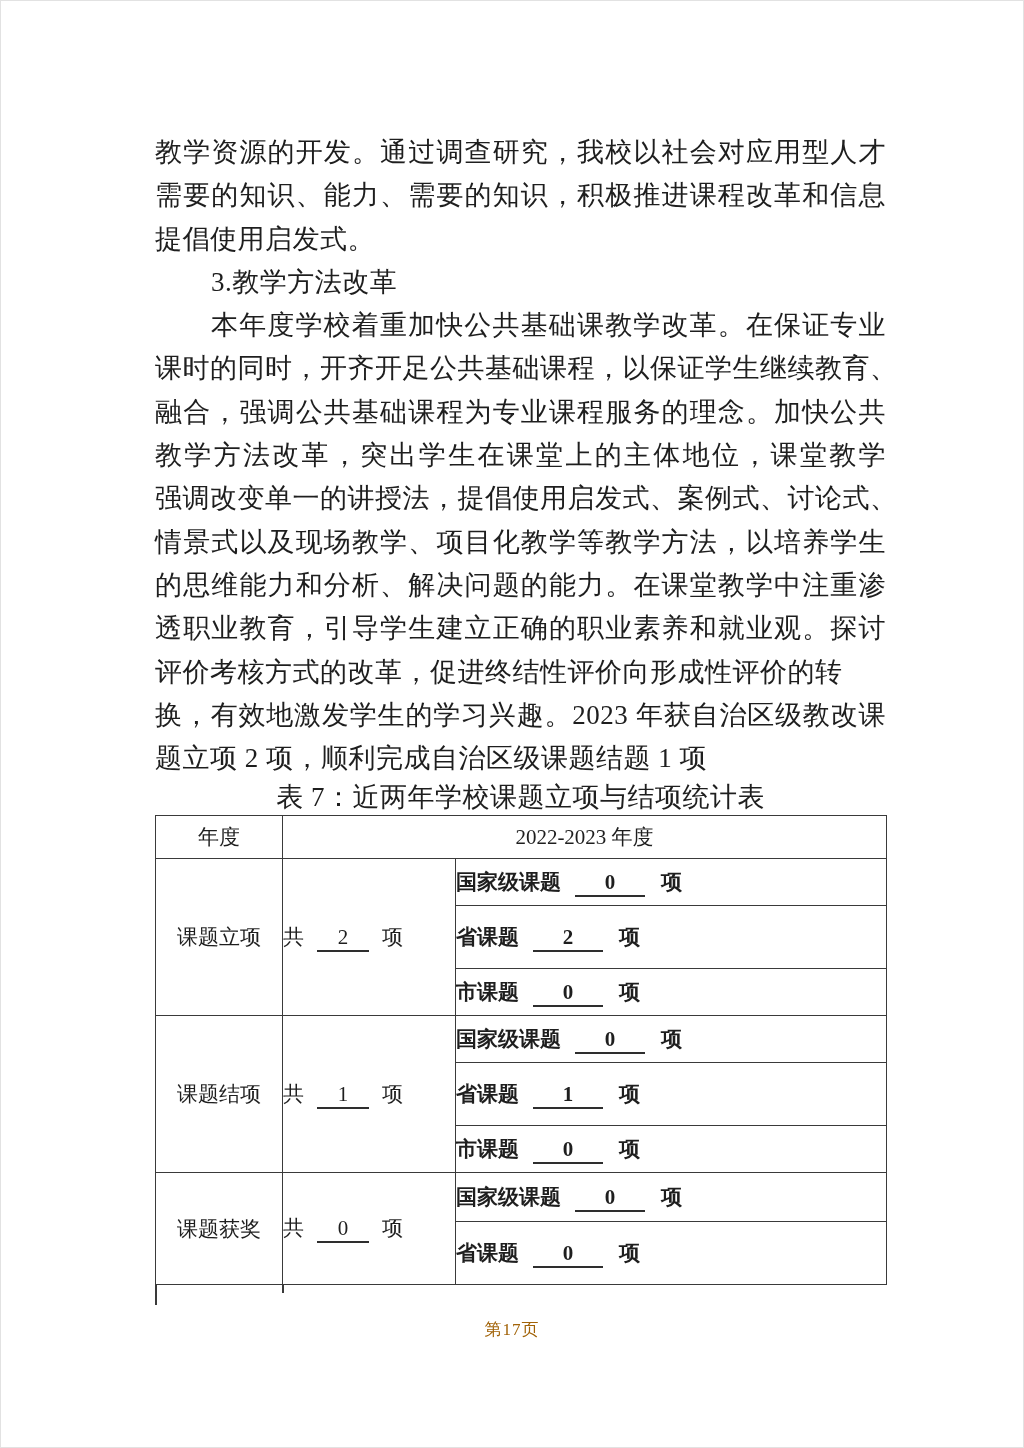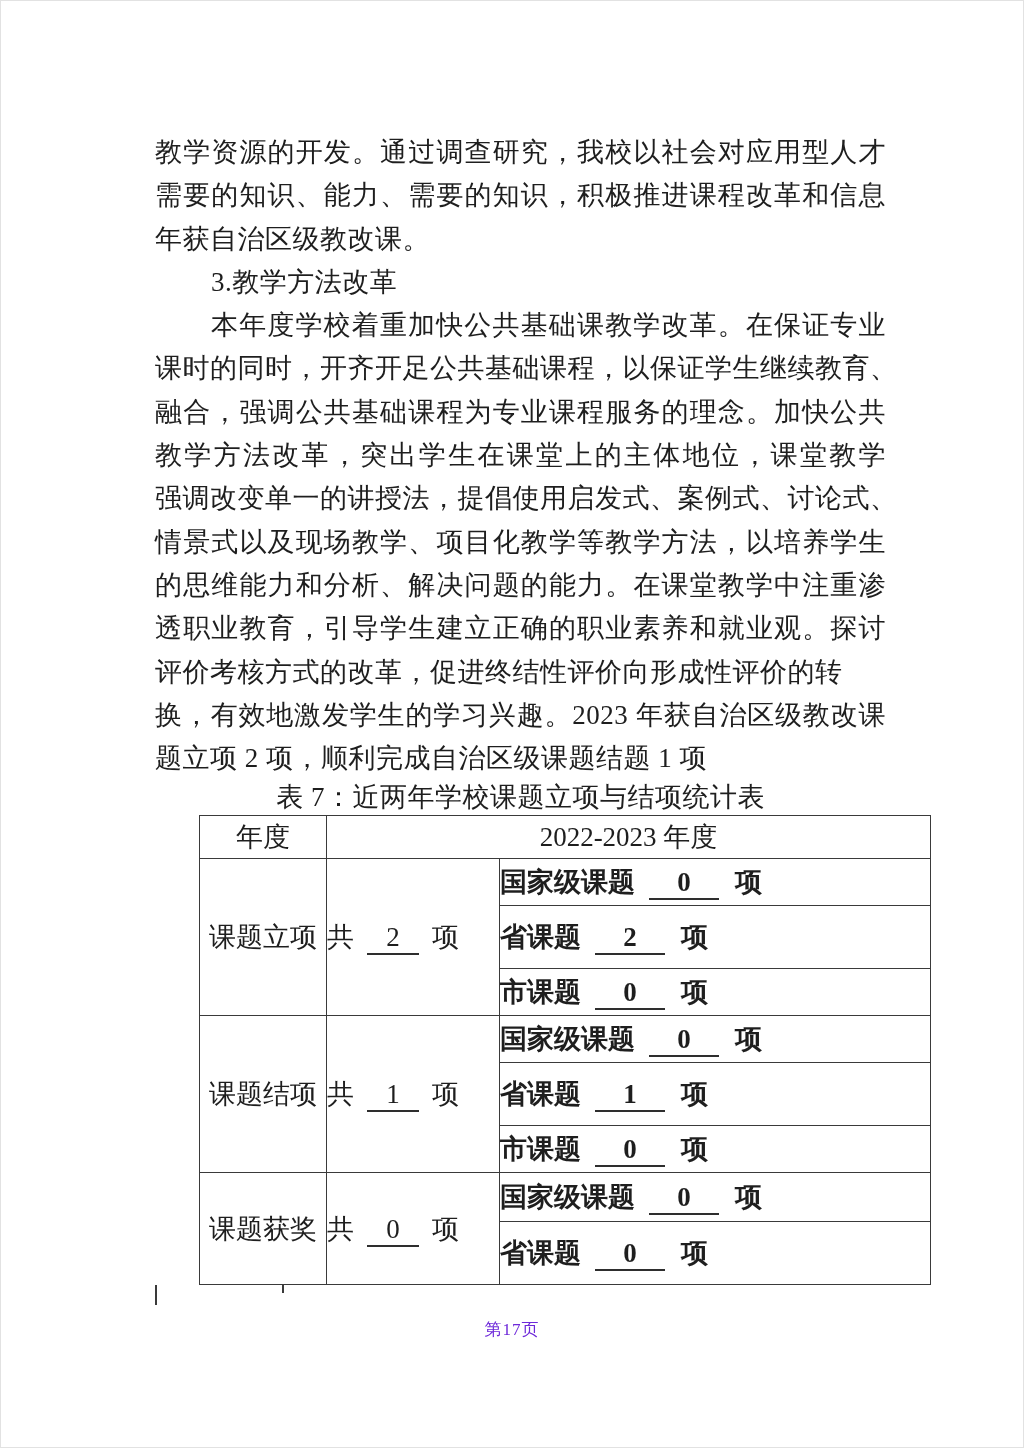--- a/index.html
+++ b/index.html
@@ -23,21 +23,21 @@
   }
   .line.last{text-align-last:left;}
   .line.ind{padding-left:56px;}
   .caption{
     width:731px;height:35px;line-height:35px;font-size:27px;text-align:center;
     letter-spacing:0.5px;
   }
   .table-wrap{position:relative;width:731px;}
   table.stats{
     border-collapse:collapse;table-layout:fixed;width:731px;
-    font-size:27px;color:#1e1e1e;margin-left:44px;
+    font-size:21px;color:#1e1e1e;
   }
   table.stats td{
     border:1.5px solid #3a3a3a;vertical-align:middle;
     padding:0;overflow:hidden;
   }
   td.c-center{text-align:center;}
   td.c-total{padding-left:9px;}
   td.c-stat{padding-left:10px;font-weight:bold;}
   tr.r-head td{height:42px;}
   tr.r-sub td{height:46px;}
@@ -48,32 +48,32 @@
     display:inline-block;text-align:center;
     border-bottom:2px solid #2e2e2e;
   }
   .b2{min-width:52px;margin:0 13px;}
   .b3{min-width:70px;margin:0 16px 0 14px;}
   .stub{position:absolute;width:1.5px;background:#3a3a3a;}
   .stub-left{left:0;top:100%;height:20px;}
   .stub-div{left:127px;top:100%;height:8px;}
   .footer{
     position:absolute;left:0;right:0;top:1318px;height:24px;line-height:24px;
-    text-align:center;font-size:17px;color:#6d28d9;letter-spacing:1px;
+    text-align:center;font-size:17px;color:#a16207;letter-spacing:1px;
   }
 </style>
 </head>
 <body>
 
 <div class="page">
   <div class="content">
 
     <div class="line">教学资源的开发。通过调查研究，我校以社会对应用型人才</div>
     <div class="line">需要的知识、能力、需要的知识，积极推进课程改革和信息</div>
-    <div class="line last">年获自治区级教改课。</div>
+    <div class="line last">提倡使用启发式。</div>
 
     <div class="line ind last">3.教学方法改革</div>
 
     <div class="line ind">本年度学校着重加快公共基础课教学改革。在保证专业</div>
     <div class="line">课时的同时，开齐开足公共基础课程，以保证学生继续教育、</div>
     <div class="line">融合，强调公共基础课程为专业课程服务的理念。加快公共</div>
     <div class="line">教学方法改革，突出学生在课堂上的主体地位，课堂教学</div>
     <div class="line">强调改变单一的讲授法，提倡使用启发式、案例式、讨论式、</div>
     <div class="line">情景式以及现场教学、项目化教学等教学方法，以培养学生</div>
     <div class="line">的思维能力和分析、解决问题的能力。在课堂教学中注重渗</div>

